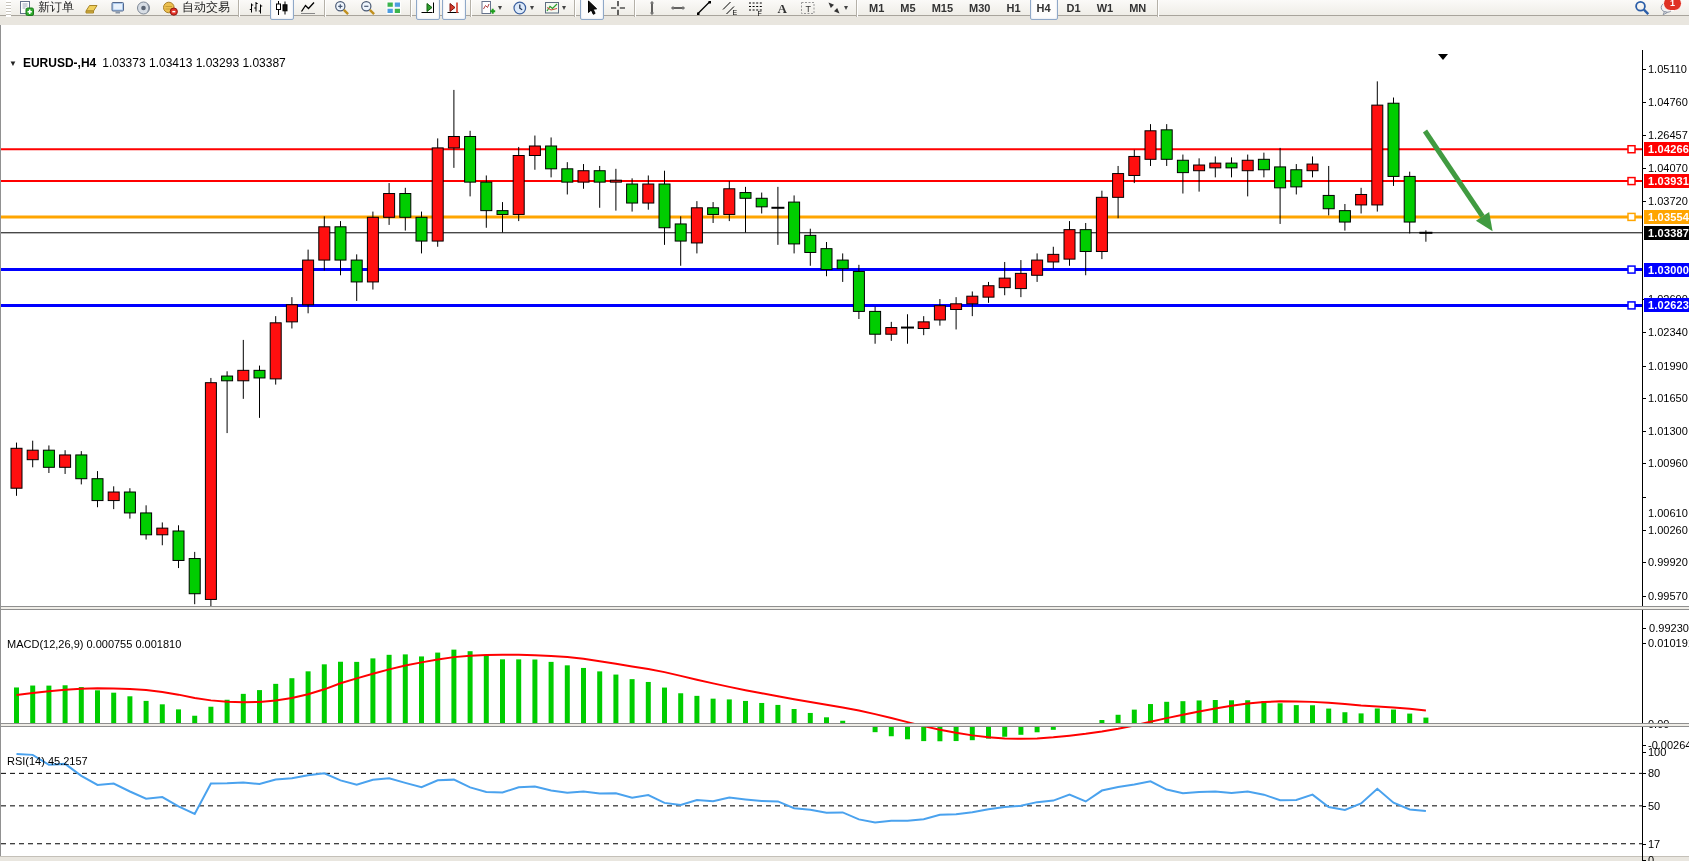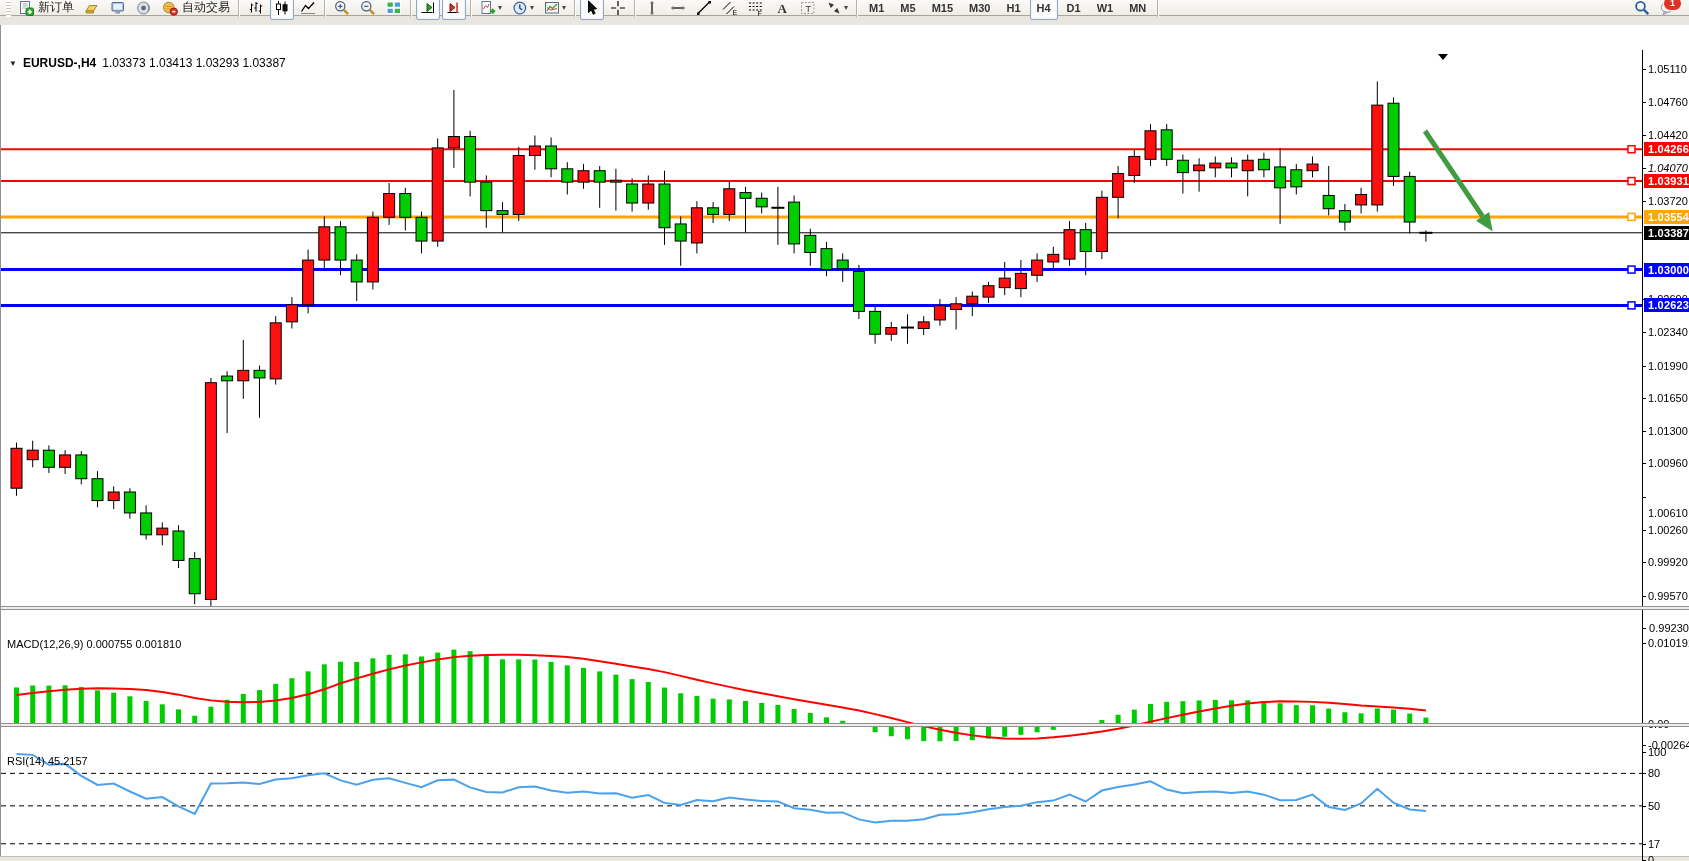--- a/index.html
+++ b/index.html
@@ -652,23 +652,23 @@
 
   <div class="splitter" style="top:581px"></div>
   <div class="splitter" style="top:698px"></div>
 
   <div class="axis-line" style="left:1641px;top:25px;height:814px"></div>
   <div id="axis-labels">
       <div class="price-tick" style="top: 44px;">1.05110</div>
       <div class="tickdash" style="top: 44px;"></div>
       <div class="price-tick" style="top: 77.271px;">1.04760</div>
       <div class="tickdash" style="top: 77.271px;"></div>
-      <div class="price-tick" style="top: 109.591px;">1.04420</div>
+      <div class="price-tick" style="top: 109.591px;">1.26457</div>
       <div class="tickdash" style="top: 109.591px;"></div>
-      <div class="price-tick" style="top: 142.862px; font-style: italic;">1.04070</div>
+      <div class="price-tick" style="top: 142.862px;">1.04070</div>
       <div class="tickdash" style="top: 142.862px;"></div>
       <div class="price-tick" style="top: 176.133px;">1.03720</div>
       <div class="tickdash" style="top: 176.133px;"></div>
       <div class="price-tick" style="top: 274.045px;">1.02690</div>
       <div class="tickdash" style="top: 274.045px;"></div>
       <div class="price-tick" style="top: 307.316px;">1.02340</div>
       <div class="tickdash" style="top: 307.316px;"></div>
       <div class="price-tick" style="top: 340.587px;">1.01990</div>
       <div class="tickdash" style="top: 340.587px;"></div>
       <div class="price-tick" style="top: 372.908px;">1.01650</div>

